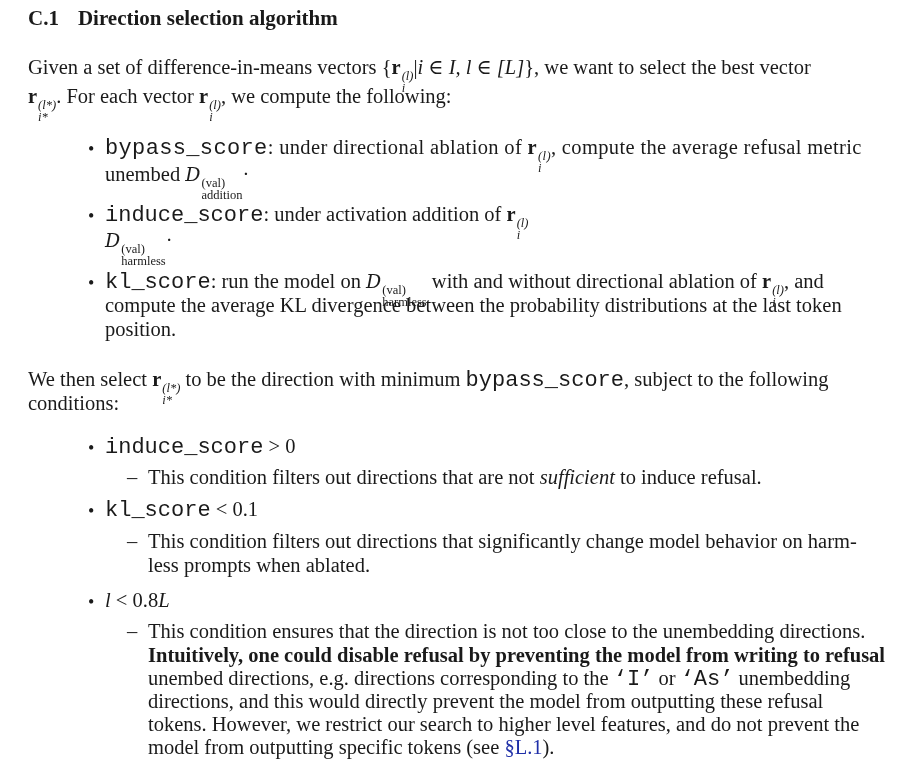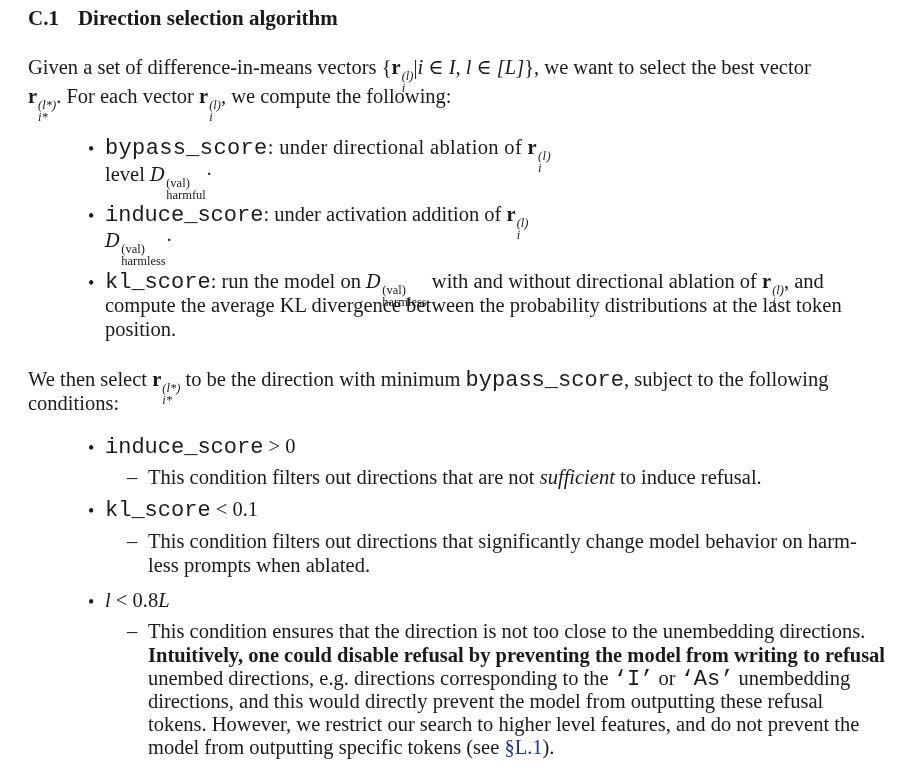--- a/index.html
+++ b/index.html
@@ -45,26 +45,26 @@
       <span class="s">(l)</span>
       <span class="s">i</span>
     </span><span>, we compute the following:</span>
 </div>
 
 <div class="bullet" style="left:88px; top:139px;">•</div>
 <div class="abs" style="left:105px; top:136px; letter-spacing:0.35px;">
   <span class="tt">bypass_score</span><span>: under directional ablation of </span><span class="vec">r</span><span class="supsub">
       <span class="s">(l)</span>
       <span class="s">i</span>
-    </span>
+    </span><span>, compute the average refusal metric</span>
 </div>
 <div class="abs" style="left:105px; top:163px;">
-  <span>level </span><span class="scr">D</span><span class="supsub">
+  <span>unembed </span><span class="scr">D</span><span class="supsub">
       <span>(val)</span>
-      <span>harmful</span>
+      <span>addition</span>
     </span><span>·</span>
 </div>
 
 <div class="bullet" style="left:88px; top:206px;">•</div>
 <div class="abs" style="left:105px; top:203px;">
   <span class="tt">induce_score</span><span>: under activation addition of </span><span class="vec">r</span><span class="supsub">
       <span class="s">(l)</span>
       <span class="s">i</span>
     </span>
 </div>

